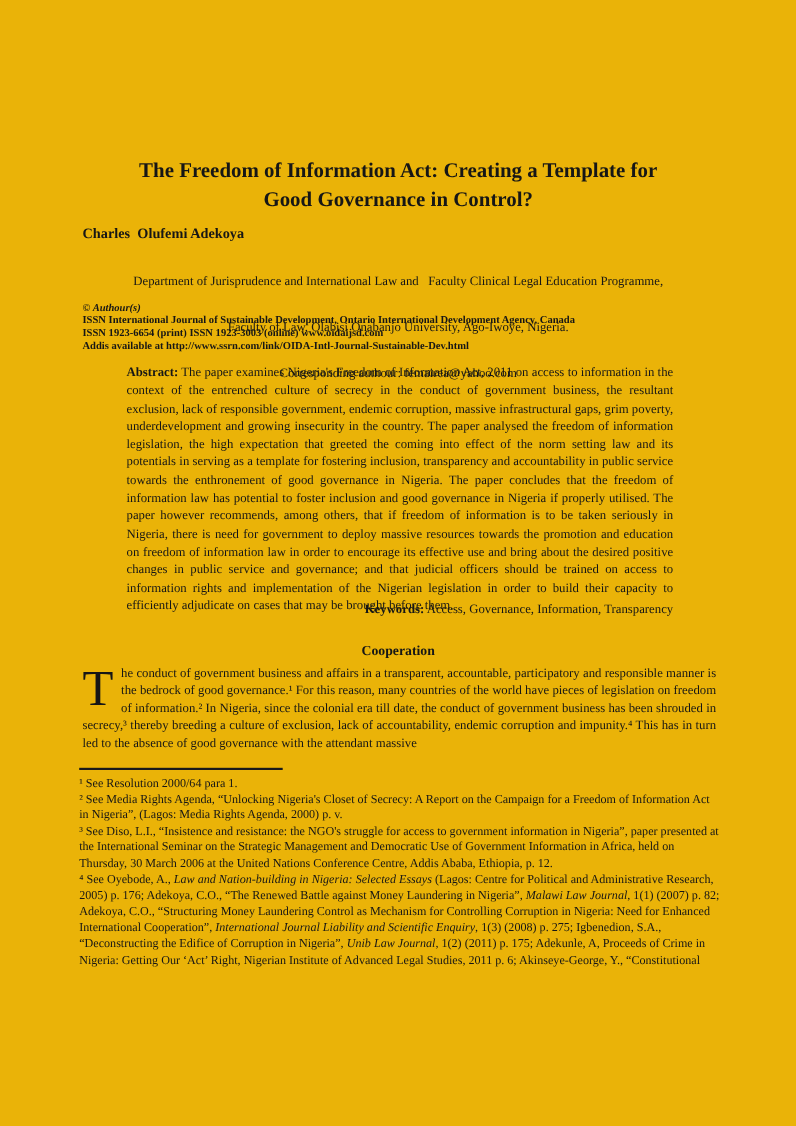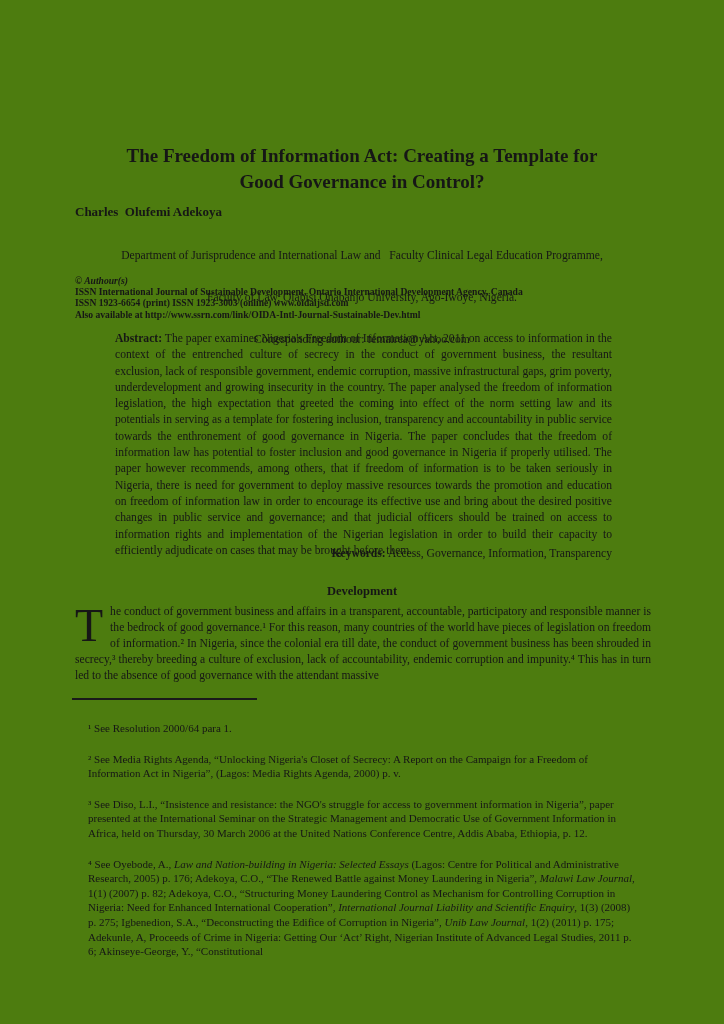--- a/index.html
+++ b/index.html
@@ -3,21 +3,21 @@
 <meta charset="utf-8">
 <style>
   html, body { margin: 0; padding: 0; }
   body {
     width: 724px; height: 1024px;
     background: #ffffff;
     font-family: "Liberation Serif", serif;
     color: #161616;
     -webkit-font-smoothing: antialiased;
   }
-  .page { position: relative; width: 724px; height: 1024px; overflow: hidden; background: #4d7c0f; }
+  .page { position: relative; width: 724px; height: 1024px; overflow: hidden; background: #eab308; }
 
   .title-block {
     position: absolute; top: 143px; left: 62px; width: 600px;
     text-align: center; font-weight: 700; font-size: 19px; line-height: 26px;
   }
   .author {
     position: absolute; top: 204px; left: 75px; width: 574px;
     text-align: left; font-weight: 700; font-size: 13px; white-space: pre-wrap;
   }
   .affiliation-block {
@@ -58,21 +58,21 @@
   }
 
   .footnote-rule {
     position: absolute; top: 698px; left: 72px; width: 185px; height: 2px;
     background: #1a1a1a;
   }
   .footnotes-block {
     position: absolute; top: 705px; left: 72px; width: 582px;
     font-size: 11px; line-height: 14.6px; text-align: left;
   }
-  .footnote { margin: 16px; }
+  .footnote { margin: 0; }
   .footnote em { font-style: italic; }
 </style>
 </head>
 <body>
 
 <div class="page">
 
   <div class="title-block">
     <div>The Freedom of Information Act: Creating a Template for</div>
     <div>Good Governance in Control?</div>
@@ -83,32 +83,32 @@
   <div class="affiliation-block">
     <div>Department of Jurisprudence and International Law and   Faculty Clinical Legal Education Programme,</div>
     <div>Faculty of Law, Olabisi Onabanjo University, Ago-Iwoye, Nigeria.</div>
     <div>Corresponding authour: femairea@yahoo.com</div>
   </div>
 
   <div class="imprint-block">
     <div class="imprint-copyright">© Authour(s)</div>
     <div>ISSN International Journal of Sustainable Development, Ontario International Development Agency, Canada</div>
     <div>ISSN 1923-6654 (print) ISSN 1923-3003 (online) www.oidaijsd.com</div>
-    <div>Also available at http://www.ssrn.com/link/OIDA-Intl-Journal-Sustainable-Dev.html</div>
+    <div>Addis available at http://www.ssrn.com/link/OIDA-Intl-Journal-Sustainable-Dev.html</div>
   </div>
 
   <div class="abstract-block">
     <span class="abstract-label">Abstract:</span><span> The paper examines Nigeria's Freedom of Information Act, 2011 on access to information in the context of the entrenched culture of secrecy in the conduct of government business, the resultant exclusion, lack of responsible government, endemic corruption, massive infrastructural gaps, grim poverty, underdevelopment and growing insecurity in the country. The paper analysed the freedom of information legislation, the high expectation that greeted the coming into effect of the norm setting law and its potentials in serving as a template for fostering inclusion, transparency and accountability in public service towards the enthronement of good governance in Nigeria. The paper concludes that the freedom of information law has potential to foster inclusion and good governance in Nigeria if properly utilised. The paper however recommends, among others, that if freedom of information is to be taken seriously in Nigeria, there is need for government to deploy massive resources towards the promotion and education on freedom of information law in order to encourage its effective use and bring about the desired positive changes in public service and governance; and that judicial officers should be trained on access to information rights and implementation of the Nigerian legislation in order to build their capacity to efficiently adjudicate on cases that may be brought before them.</span>
   </div>
 
   <div class="keywords-block">
     <span class="keywords-label">Keywords:</span><span> Access, Governance, Information, Transparency</span>
   </div>
 
-  <div class="section-heading">Development</div>
+  <div class="section-heading">Cooperation</div>
 
   <div class="intro-paragraph">
     <span class="dropcap">T</span><span>he conduct of government business and affairs in a transparent, accountable, participatory and responsible manner is the bedrock of good governance.¹ For this reason, many countries of the world have pieces of legislation on freedom of information.² In Nigeria, since the colonial era till date, the conduct of government business has been shrouded in secrecy,³ thereby breeding a culture of exclusion, lack of accountability, endemic corruption and impunity.⁴ This has in turn led to the absence of good governance with the attendant massive</span>
   </div>
 
   <div class="footnote-rule"></div>
 
   <div class="footnotes-block">
     <div class="footnote"><span>¹ See Resolution 2000/64 para 1.</span></div>
     <div class="footnote"><span>² See Media Rights Agenda, “Unlocking Nigeria's Closet of Secrecy: A Report on the Campaign for a Freedom of Information Act in Nigeria”, (Lagos: Media Rights Agenda, 2000) p. v.</span></div>

